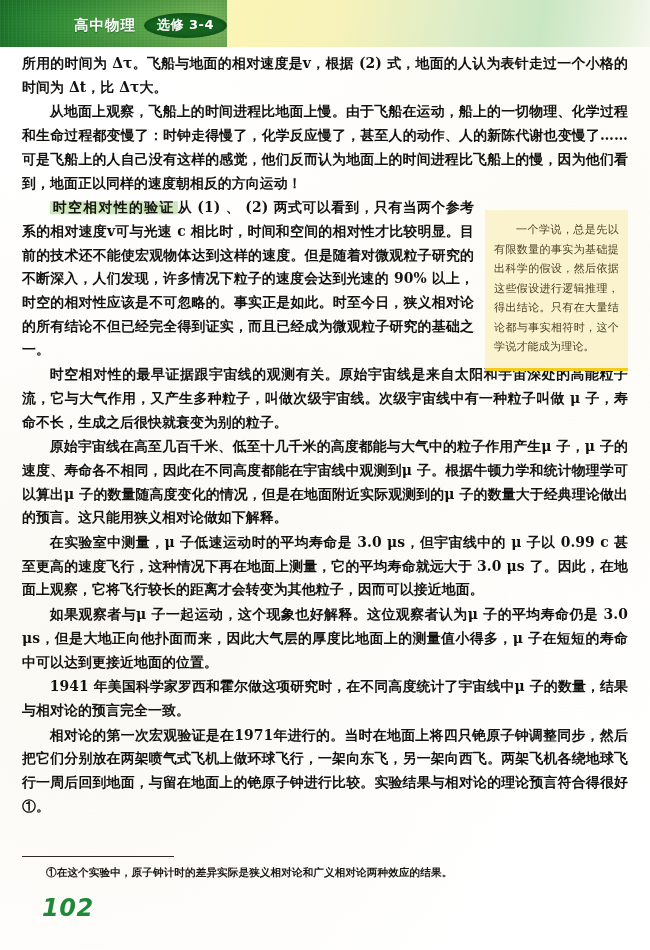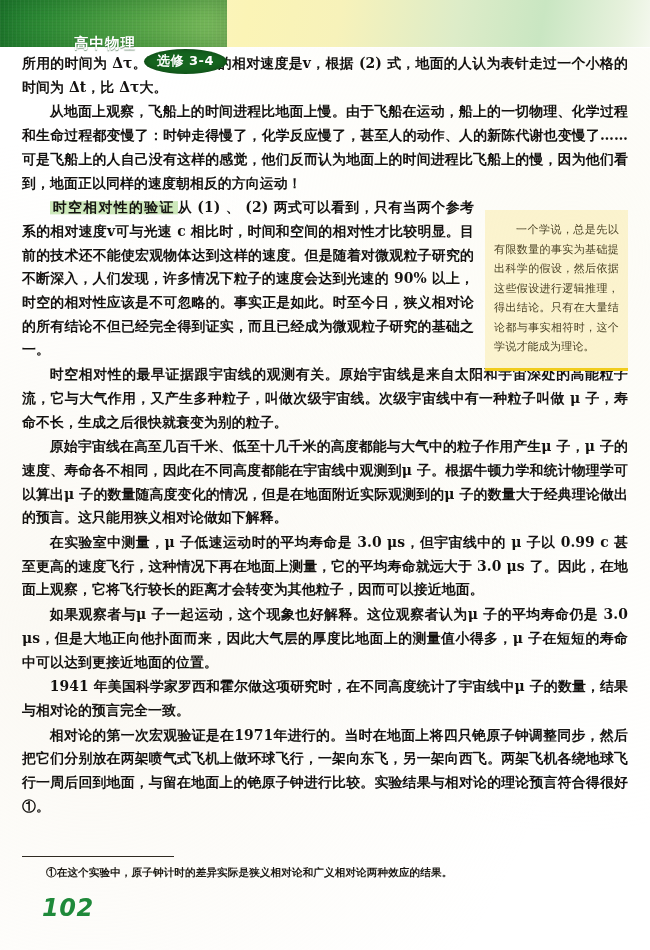--- a/index.html
+++ b/index.html
@@ -85,21 +85,20 @@
     background: #15651f;
     border-radius: 50% / 50%;
     padding: 3px 13px 4px 13px;
     font-family: "DejaVu Sans", "Liberation Sans", sans-serif;
     font-size: 13px;
     font-weight: 600;
     color: #ffffff;
     letter-spacing: 0.5px;
     white-space: nowrap;
     box-shadow: inset 0 0 6px rgba(0,0,0,0.35);
-    margin-top: 36px;
   }
 
   
   .page-body {
     position: absolute;
     left: 0;
     top: 48px;
     width: 650px;
     height: 902px;
     background: #ffffff;

